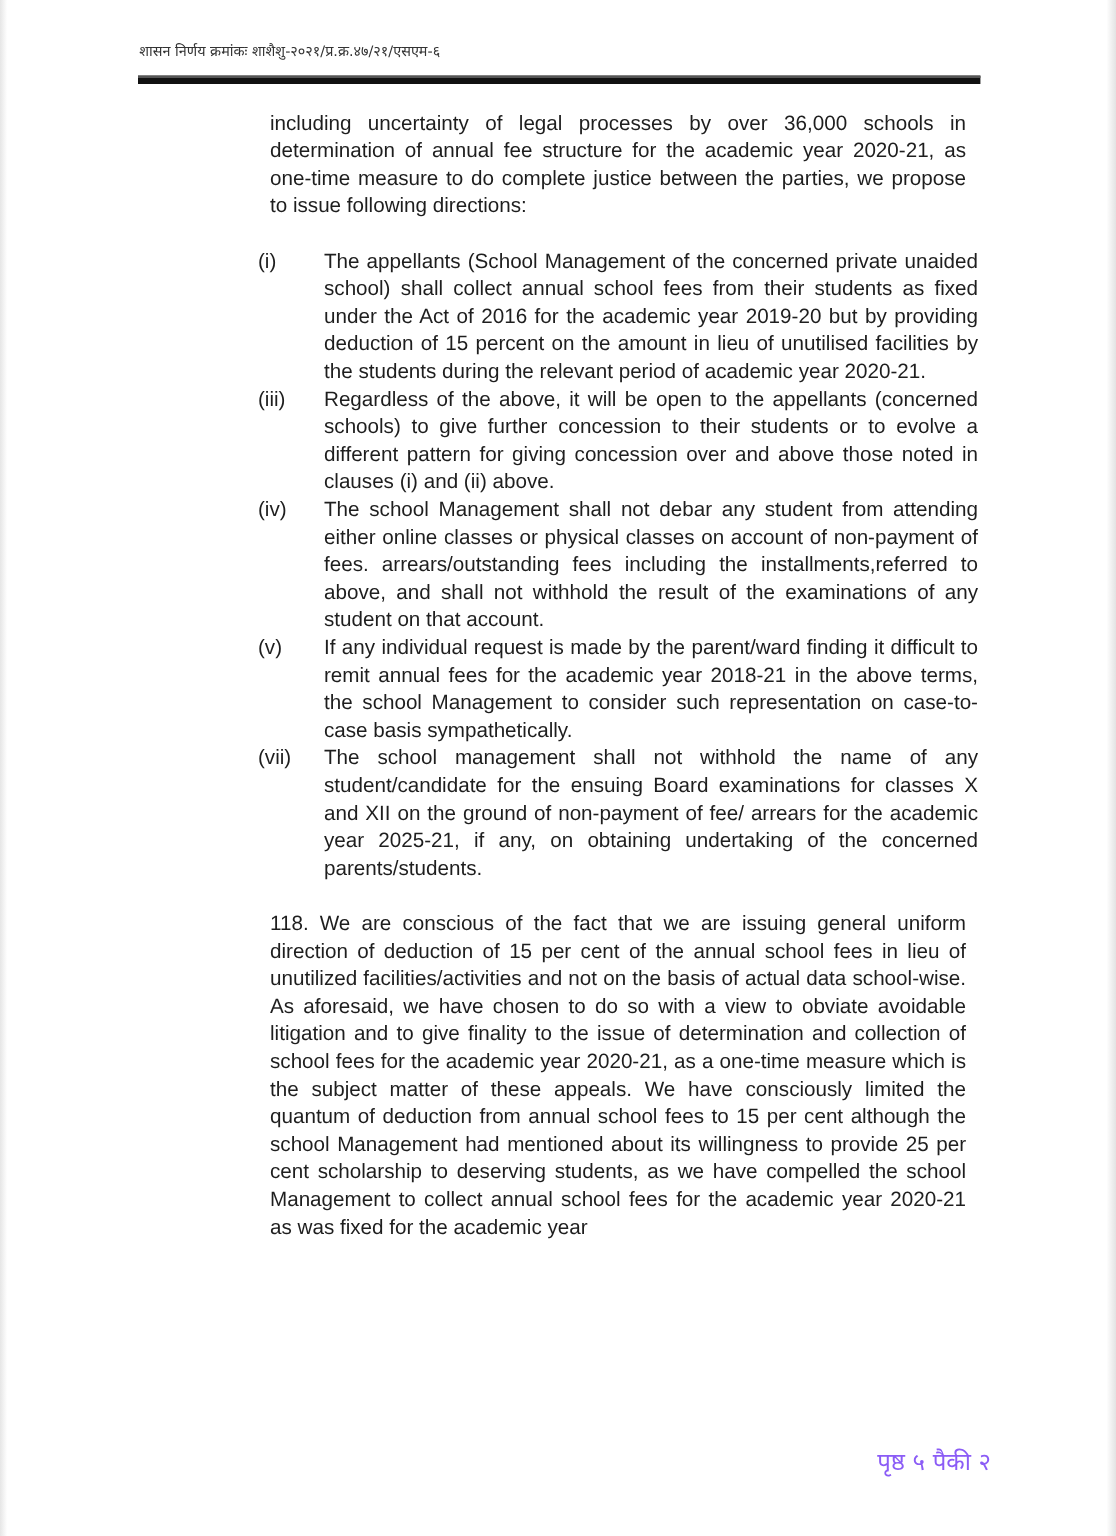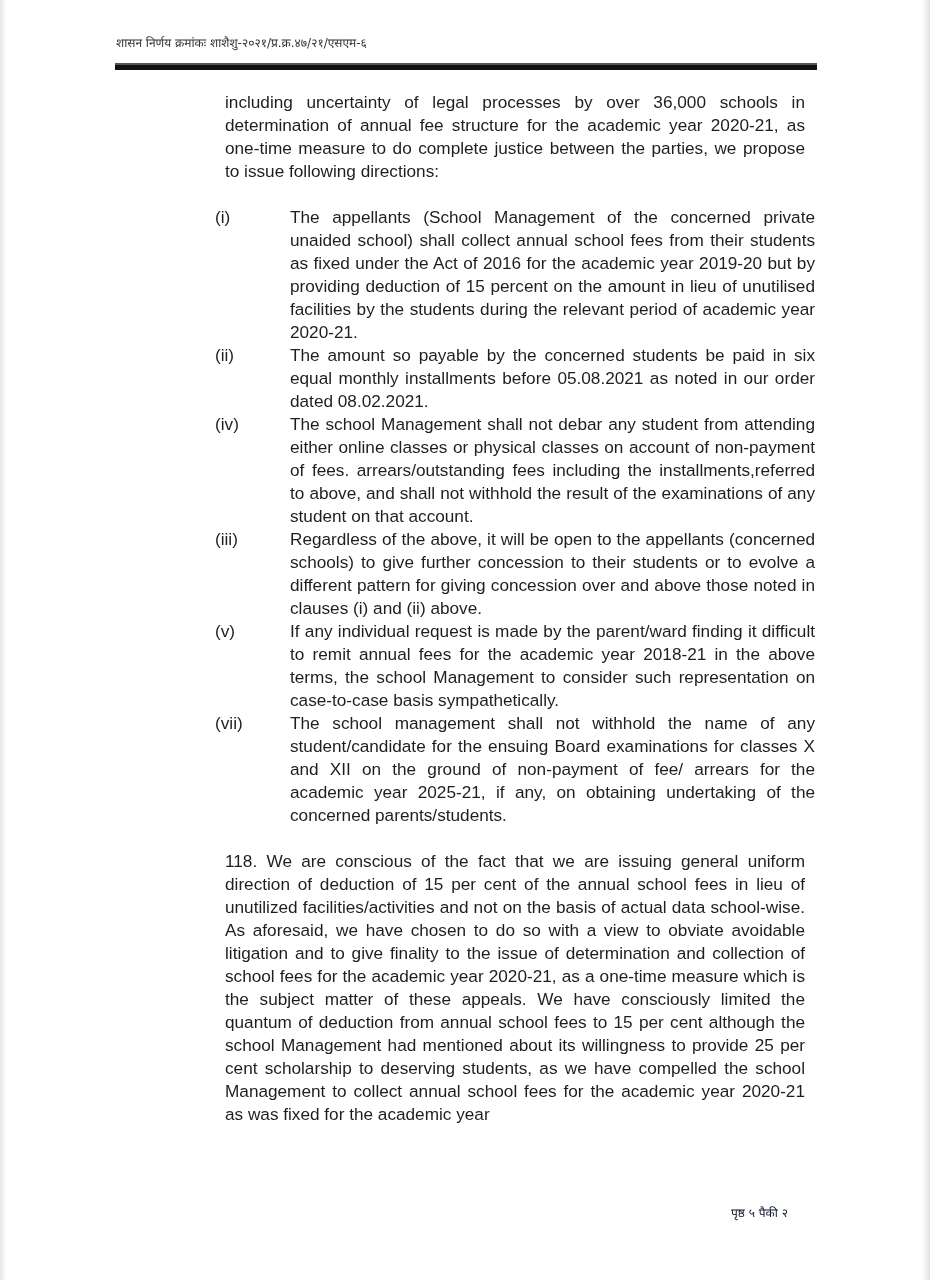--- a/index.html
+++ b/index.html
@@ -71,29 +71,28 @@
     }
     .direction .num {
       position: absolute;
       left: 0;
       top: 0;
       text-align: left;
     }
     .direction .text {
       display: block;
       text-align: justify;
-      margin-left: 20px;
     }
     .footer {
       position: absolute;
       left: 731px;
       top: 1204px;
       font-family: "DejaVu Sans", sans-serif;
-      font-size: 12px;
-      color: #0f172a;
+      font-size: 20px;
+      color: #8b5cf6;
       white-space: nowrap;
     }
   </style>
 </head>
 <body>
 
 <div class="page-edge-left"></div>
 <div class="page-edge-right"></div>
 
 <div class="header">शासन निर्णय क्रमांकः शाशैशु-२०२१/प्र.क्र.४७/२१/एसएम-६</div>
@@ -101,30 +100,26 @@
 
 <div class="content">
   <p class="para intro">including uncertainty of legal processes by over 36,000 schools in determination of annual fee structure for the academic year 2020-21, as one-time measure to do complete justice between the parties, we propose to issue following directions:</p>
 
   <ol class="directions">
     <li class="direction">
       <span class="num">(i)</span>
       <span class="text">The appellants (School Management of the concerned private unaided school) shall collect annual school fees from their students as fixed under the Act of 2016 for the academic year 2019-20 but by providing deduction of 15 percent on the amount in lieu of unutilised facilities by the students during the relevant period of academic year 2020-21.</span>
     </li>
     <li class="direction">
-      <span class="num">(ii)</span>
-      <span class="text">The amount so payable by the concerned students be paid in six equal monthly installments before 05.08.2021 as noted in our order dated 08.02.2021.</span>
+      <span class="num">(iii)</span>
+      <span class="text">Regardless of the above, it will be open to the appellants (concerned schools) to give further concession to their students or to evolve a different pattern for giving concession over and above those noted in clauses (i) and (ii) above.</span>
     </li>
     <li class="direction">
       <span class="num">(iv)</span>
       <span class="text">The school Management shall not debar any student from attending either online classes or physical classes on account of non-payment of fees. arrears/outstanding fees including the installments,referred to above, and shall not withhold the result of the examinations of any student on that account.</span>
-    </li>
-    <li class="direction">
-      <span class="num">(iii)</span>
-      <span class="text">Regardless of the above, it will be open to the appellants (concerned schools) to give further concession to their students or to evolve a different pattern for giving concession over and above those noted in clauses (i) and (ii) above.</span>
     </li>
     <li class="direction">
       <span class="num">(v)</span>
       <span class="text">If any individual request is made by the parent/ward finding it difficult to remit annual fees for the academic year 2018-21 in the above terms, the school Management to consider such representation on case-to-case basis sympathetically.</span>
     </li>
     <li class="direction">
       <span class="num">(vii)</span>
       <span class="text">The school management shall not withhold the name of any student/candidate for the ensuing Board examinations for classes X and XII on the ground of non-payment of fee/ arrears for the academic year 2025-21, if any, on obtaining undertaking of the concerned parents/students.</span>
     </li>
   </ol>

